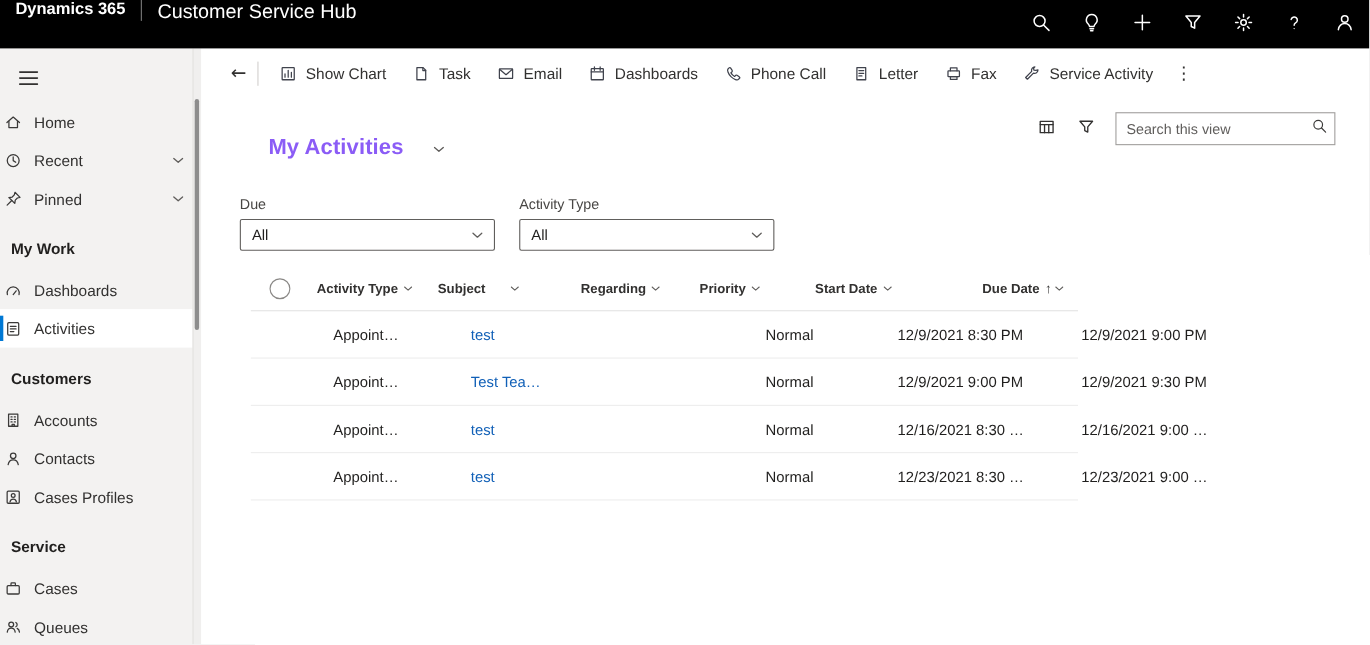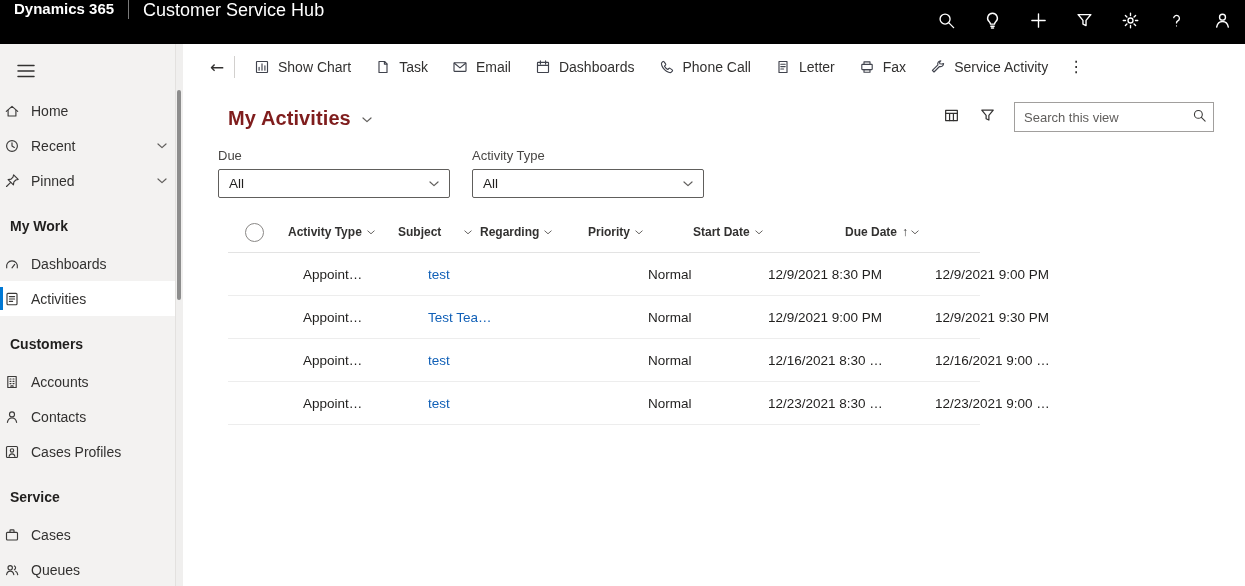--- a/index.html
+++ b/index.html
@@ -42,41 +42,41 @@
   .cmd-icon{display:flex;color:#40434d;}
   .cmd-icon svg{width:16px;height:16px;}
   .cmd-overflow{width:32px;height:34px;display:flex;align-items:center;justify-content:center;color:#323130;}
   .glyph{line-height:1;font-family:"DejaVu Sans",sans-serif;}
   .back-glyph{font-size:17px;}
   .overflow-glyph{font-size:16px;}
 
   .content{padding:4px 31px 0 35px;}
   .view-header{display:flex;align-items:flex-start;justify-content:space-between;margin-top:8px;}
   .view-title-wrap{display:flex;align-items:center;gap:11px;margin-left:10px;margin-top:5px;cursor:pointer;}
-  .view-title{font-size:20px;font-weight:600;color:#7f1d1d;margin:0;letter-spacing:.1px;}
+  .view-title{font-size:20px;font-weight:600;color:#8b5cf6;margin:16px;letter-spacing:.1px;}
   .title-chev{color:#605e5c;display:flex;margin-top:3px;}
   .view-tools{display:flex;align-items:center;gap:2px;}
   .tool-btn{width:34px;height:30px;display:flex;align-items:center;justify-content:center;color:#323130;border-radius:2px;}
   .tool-btn svg{width:17px;height:17px;}
   .search-box{display:flex;align-items:center;width:200px;height:30px;border:1px solid #a19f9d;background:#fff;margin-left:8px;box-sizing:border-box;}
   .search-box input{flex:1;min-width:0;border:none;outline:none;padding:0 2px 0 9px;font-size:13px;color:#323130;font-family:inherit;background:transparent;}
   .search-box input::placeholder{color:#605e5c;}
   .search-mag{width:28px;height:28px;display:flex;align-items:center;justify-content:center;color:#3b3a39;}
   .search-mag svg{width:15px;height:15px;}
 
   .filters{display:flex;gap:22px;margin-top:16px;}
   .filter-label{display:block;font-size:13px;color:#484644;margin-bottom:6px;}
   .select{width:232px;height:29px;box-sizing:border-box;border:1px solid #605e5c;border-radius:2px;display:flex;align-items:center;justify-content:space-between;padding:0 10px;font-size:13.5px;color:#201f1e;background:#fff;cursor:pointer;}
   .select .chev{color:#605e5c;display:flex;}
 
   .grid{margin-left:10px;margin-top:14px;width:752px;}
   .grid-header{display:flex;align-items:center;height:40px;border-bottom:1px solid #e3e3e3;}
   .grid-header .col,.grid-row .col{box-sizing:border-box;flex:none;}
   .c0{width:52px;display:flex;align-items:center;justify-content:center;}
-  .c1{width:110px;}.c2{width:82px;justify-content:space-between;}.c3{width:108px;}.c4{width:105px;}.c5{width:152px;}.c6{width:143px;}
+  .c1{width:110px;}.c2{width:82px;justify-content:space-between;}.c3{width:108px;margin-left:48px;}.c4{width:105px;}.c5{width:152px;}.c6{width:143px;}
   .th{display:flex;align-items:center;padding-left:8px;font-size:12px;font-weight:600;color:#323130;cursor:pointer;}
   .th-label{margin-right:5px;white-space:nowrap;}
   .th .chev{color:#605e5c;display:flex;}
   .th .chev svg{width:8px;height:5px;}
   .sort-arrow{margin-right:3px;color:#323130;}
   .radio-circle{width:17px;height:17px;border:1px solid #8a8886;border-radius:50%;background:#fff;cursor:pointer;}
   .grid-row{display:flex;align-items:center;height:42px;border-bottom:1px solid #ededed;cursor:pointer;gap:15px;}
   .td{padding-left:8px;font-size:13.5px;color:#201f1e;white-space:nowrap;overflow:hidden;text-overflow:ellipsis;}
   .td.link{color:#1160b7;}
 </style>

